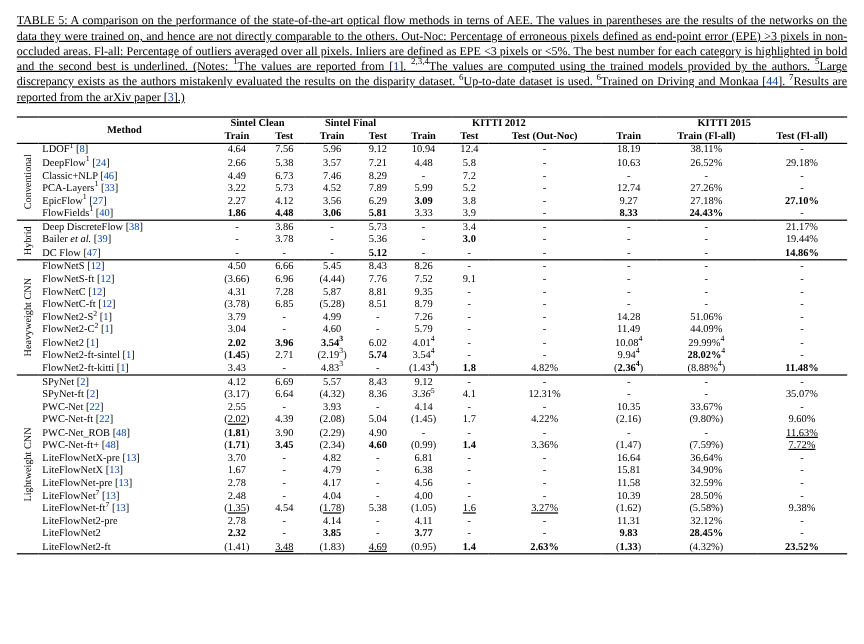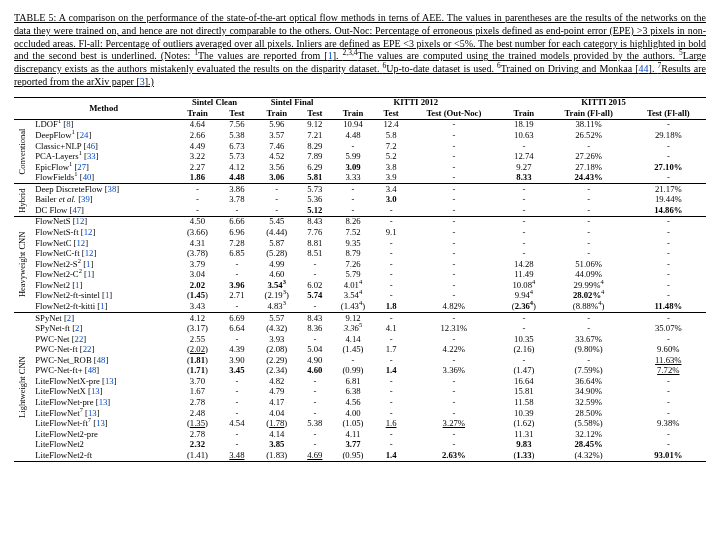--- a/index.html
+++ b/index.html
@@ -484,16 +484,16 @@
         <td class="method hr-bot">LiteFlowNet2-ft</td>
         <td class="hr-bot">(1.41)</td>
         <td class="hr-bot"><u>3.48</u></td>
         <td class="hr-bot">(1.83)</td>
         <td class="hr-bot"><u>4.69</u></td>
         <td class="hr-bot">(0.95)</td>
         <td class="hr-bot"><b>1.4</b></td>
         <td class="hr-bot"><b>2.63%</b></td>
         <td class="hr-bot">(<b>1.33</b>)</td>
         <td class="hr-bot">(4.32%)</td>
-        <td class="hr-bot"><b>93.01%</b></td>
+        <td class="hr-bot"><b>23.52%</b></td>
       </tr>
     </tbody>
 </table>
 
 </body></html>

